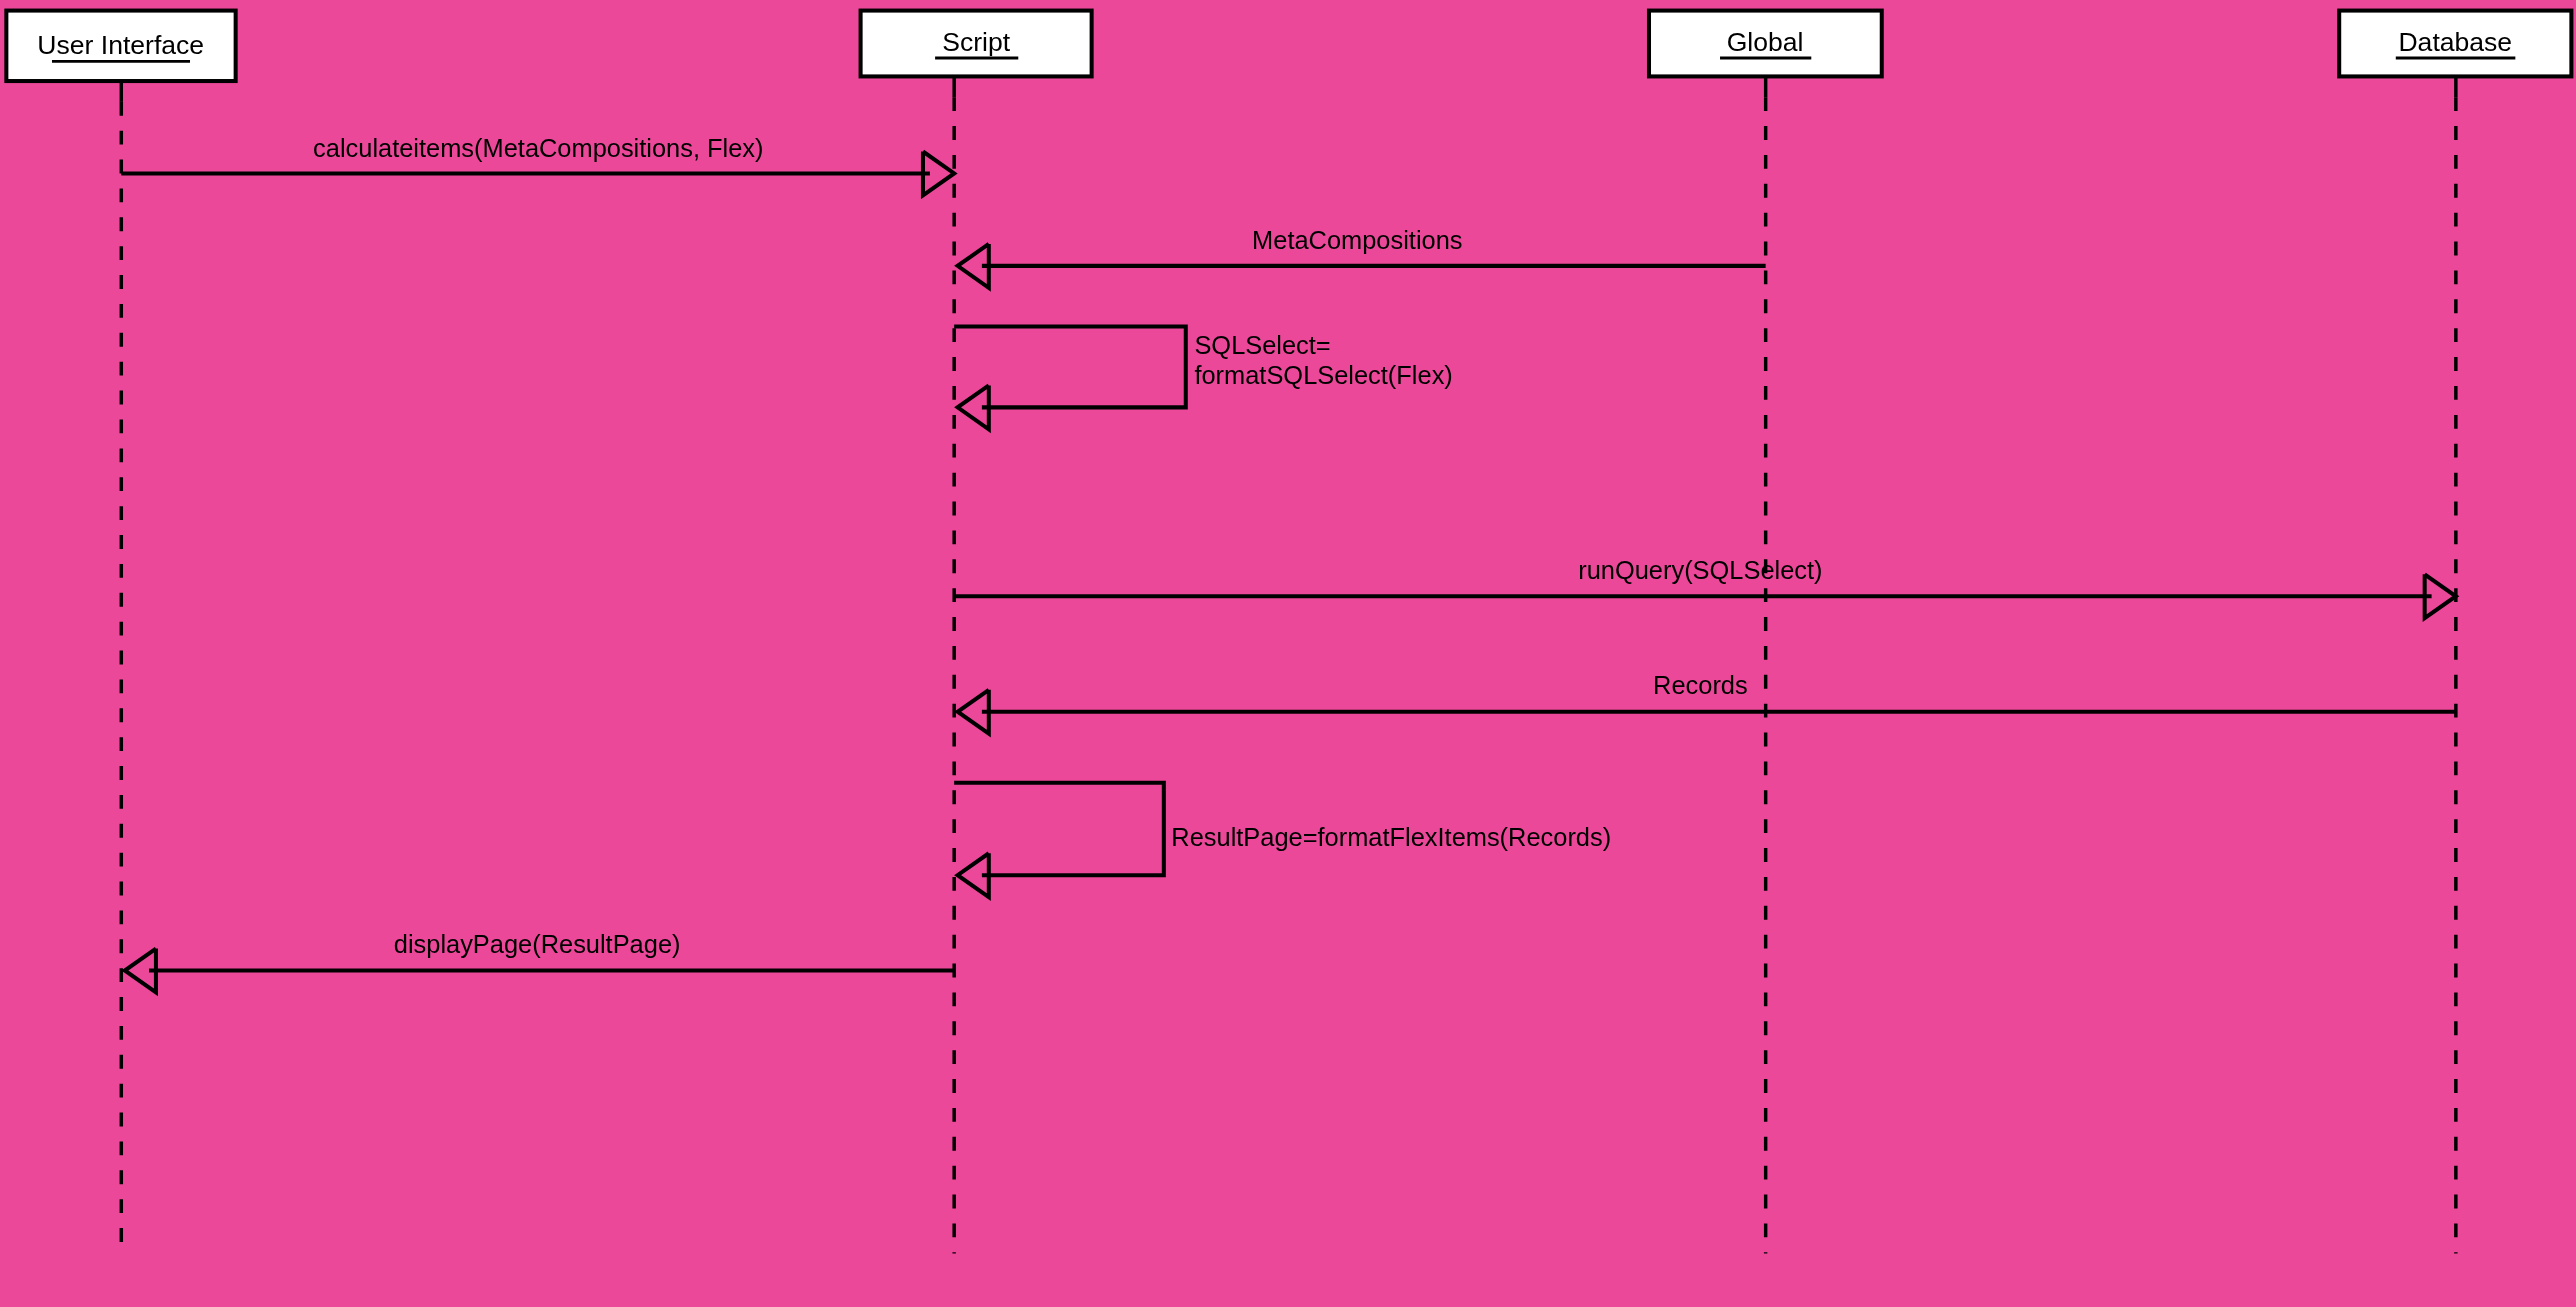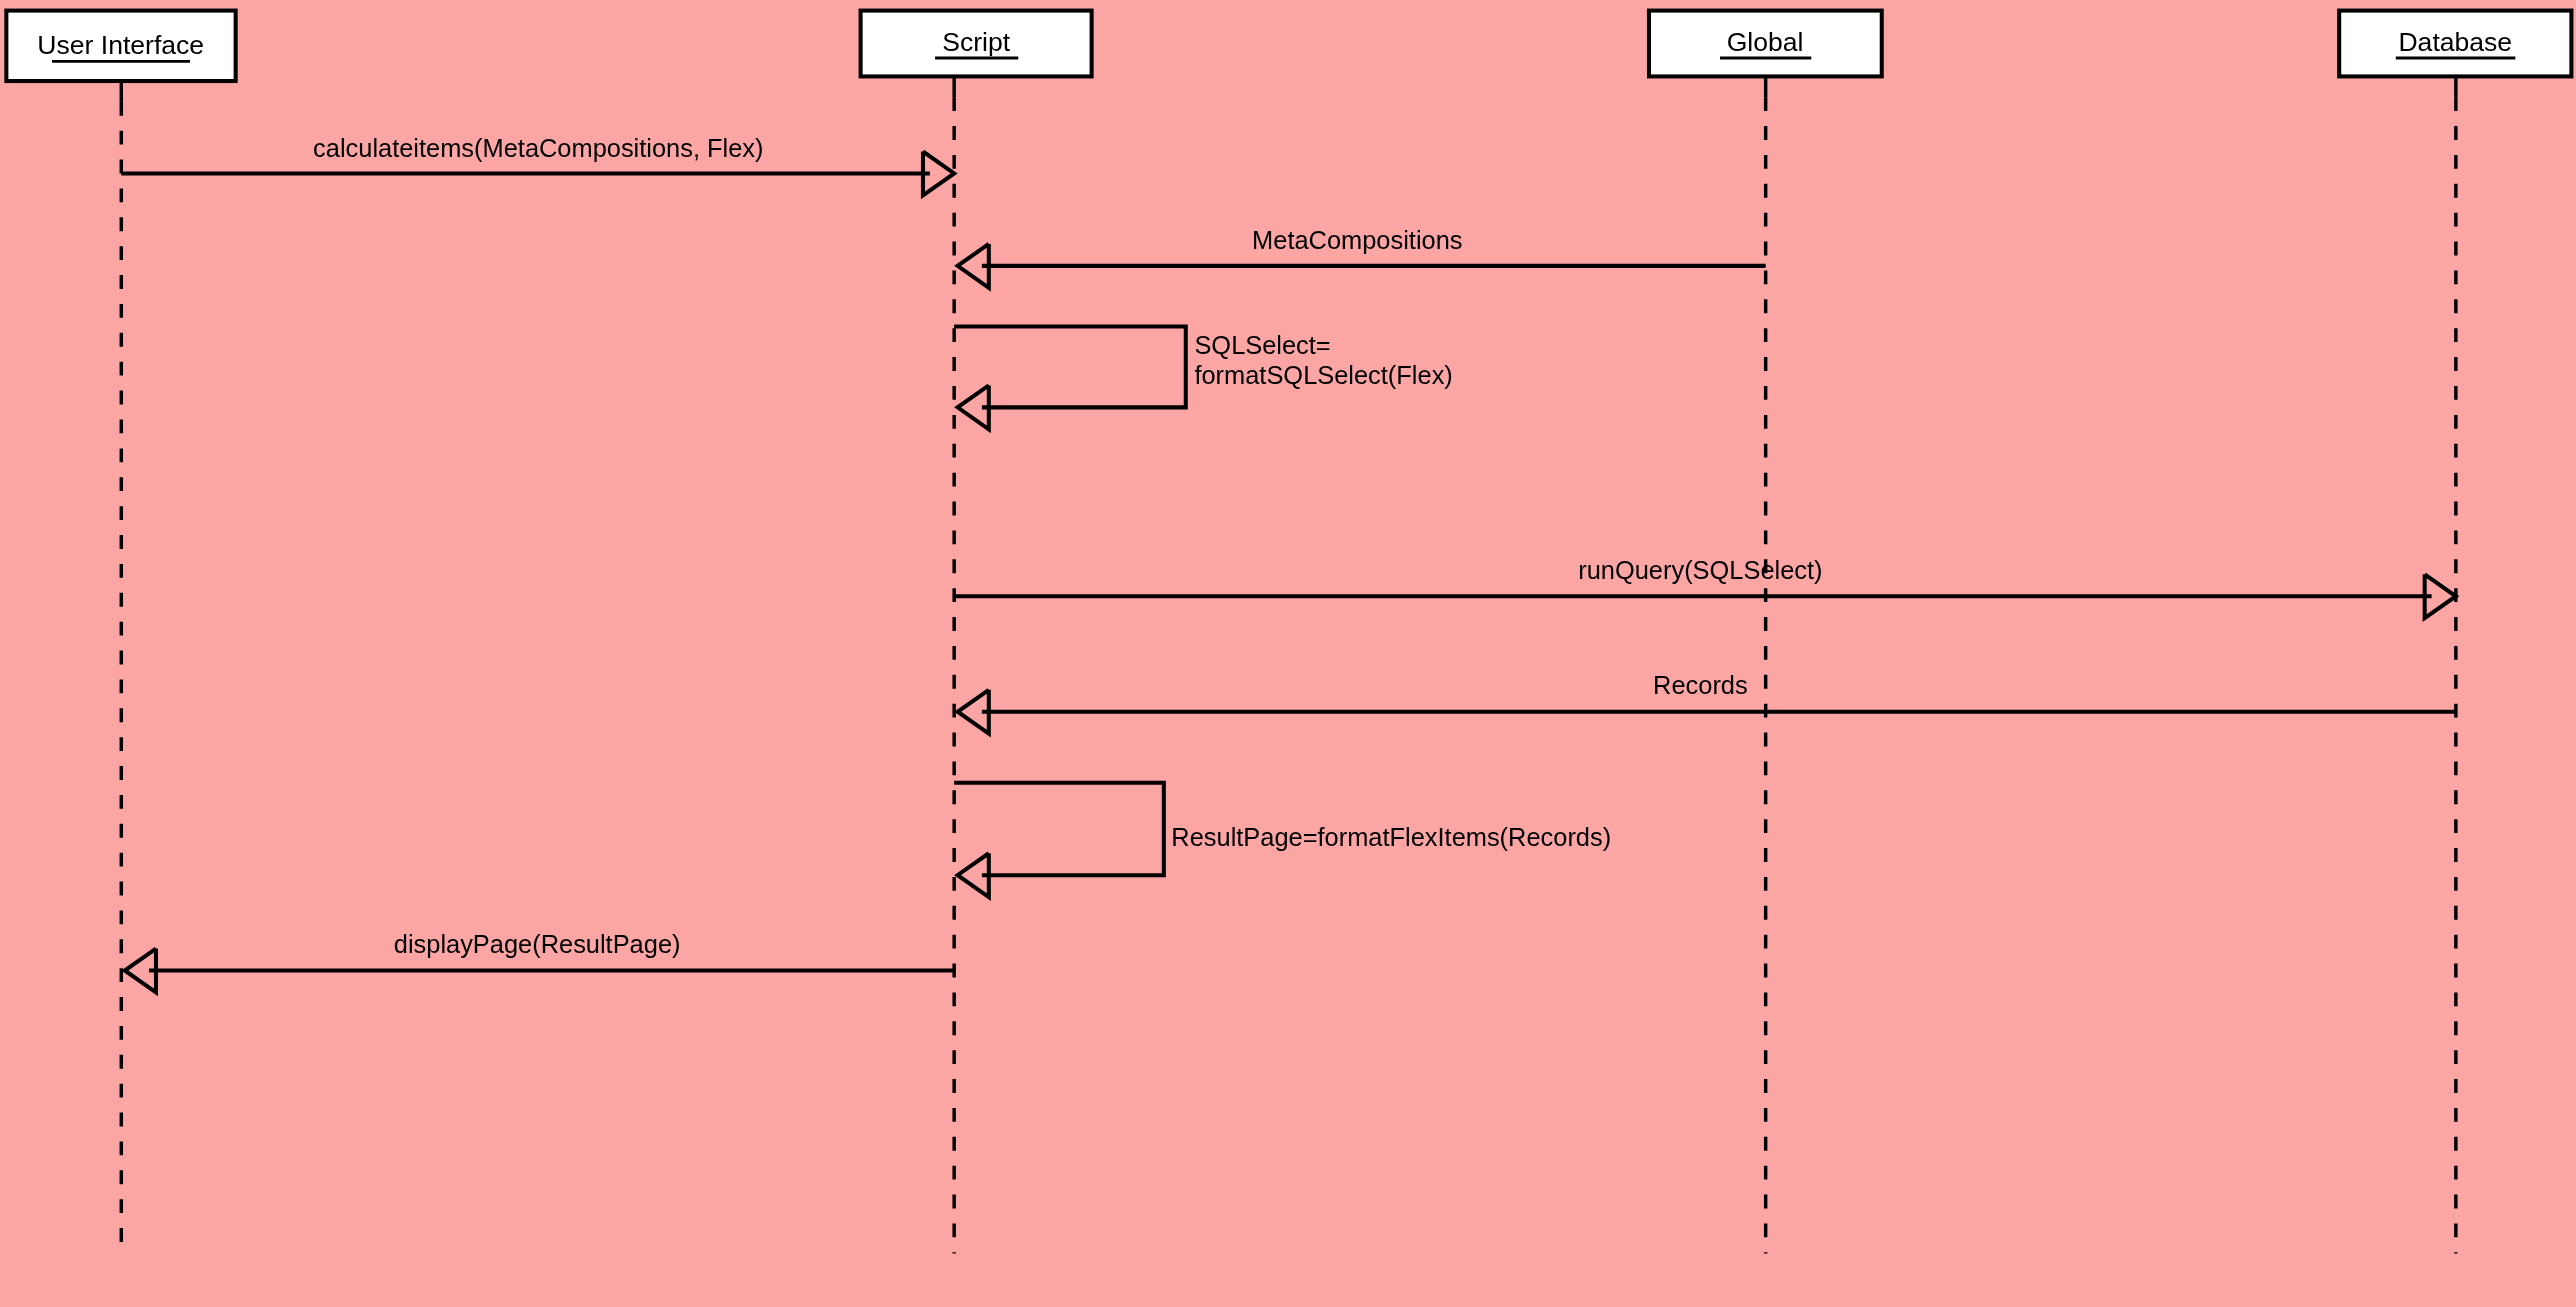--- a/index.html
+++ b/index.html
@@ -4,21 +4,21 @@
 <style>
   html, body {
     margin: 0;
     padding: 0;
     background: #ffffff;
   }
   #diagram-root {
     position: relative;
     width: 2576px;
     height: 1308px;
-    background: #fca5a5;
+    background: #ec4899;
     font-family: "Liberation Sans", sans-serif;
     overflow: hidden;
   }
   svg#seq-svg {
     position: absolute;
     left: 0;
     top: 0;
     width: 2576px;
     height: 1308px;
     display: block;

